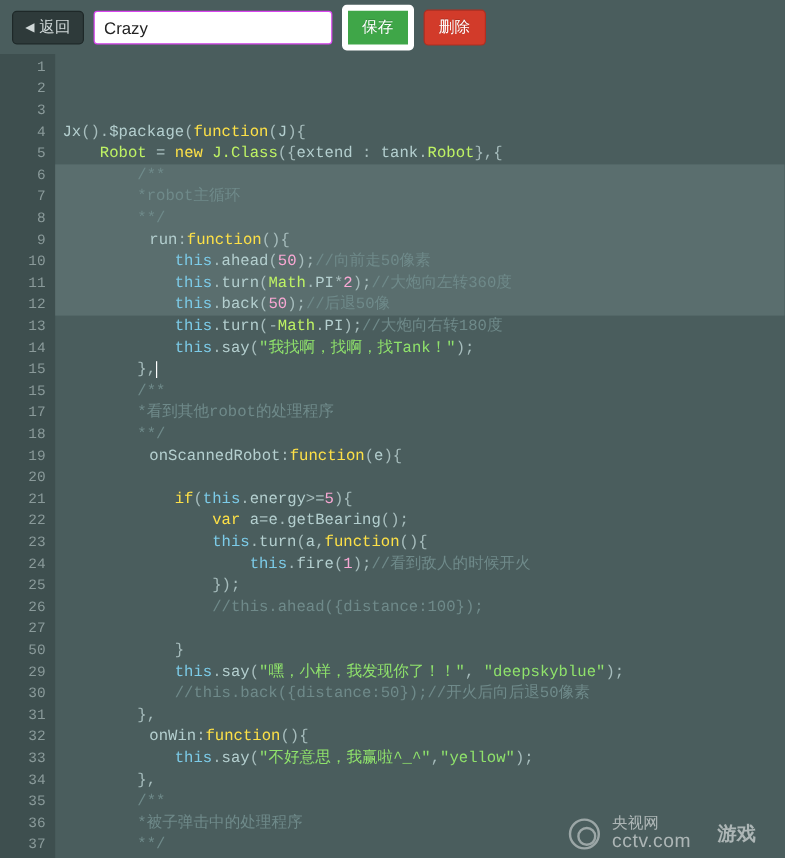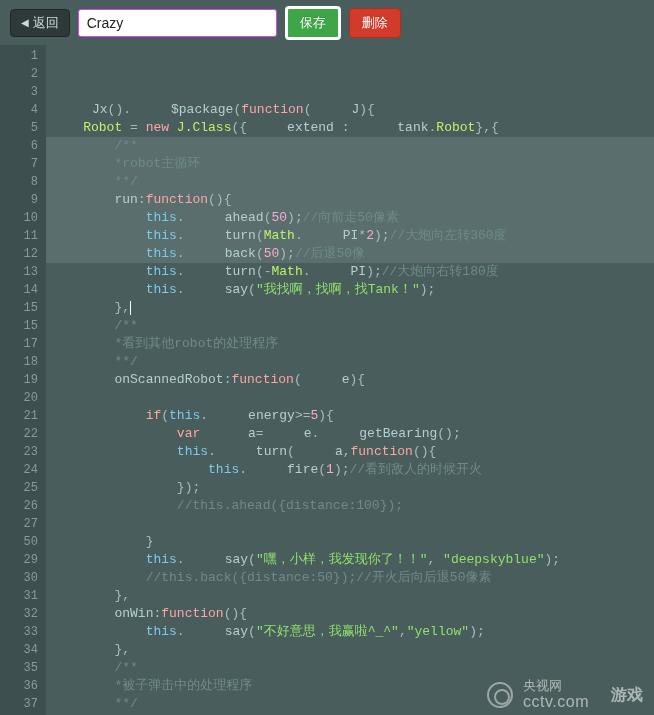--- a/index.html
+++ b/index.html
@@ -45,21 +45,21 @@
   border: 1px solid #d946ef;
   border-radius: 3px;
   background: #fff;
   color: #222;
   padding: 0 8px;
   font-size: 14px;
   font-family: Arial, sans-serif;
 }
 .save-btn {
   background: #3fa648;
-  border: 3px solid #ffffff;
+  border: 5px solid #ffffff;
   text-shadow: 0 -1px 0 rgba(0,0,0,.2);
 }
 .delete-btn {
   background: #d23b2a;
   border: 1px solid #b02e20;
   text-shadow: 0 -1px 0 rgba(0,0,0,.2);
 }
 .editor {
   display: flex;
   height: calc(715px - 45px);
@@ -87,39 +87,39 @@
   color: #d6e4e4;
 }
 .hl-block {
   position: absolute;
   left: 0;
   right: 0;
   background: #5a6e6e;
   z-index: 0;
 }
 .code-lines { position: relative; z-index: 1; }
-.tok-ident { color: #b4cfcf; margin-left: 40px; }
+.tok-ident { color: #b4cfcf; }
 .tok-punc { color: #a6bcbc; }
-.tok-key { color: #fca5a5; }
+.tok-key { color: #fde047; }
 .tok-num { color: #f9a8d4; }
 .tok-class { color: #bef264; margin-top: 24px; }
 .tok-str { color: #8fe26b; }
 .tok-cmt { color: #6f8a8a; }
-.tok-prop { color: #b4cfcf; }
+.tok-prop { color: #b4cfcf; margin-left: 10px; }
 .tok-this { color: #7ccbe8; }
 .cursor {
   display: inline-block;
   width: 1px;
   height: 14px;
   background: #fff;
   vertical-align: text-bottom;
 }
 .watermark {
   position: absolute;
-  right: 11px;
+  right: 24px;
   bottom: 4px;
   color: rgba(255,255,255,0.55);
   font-family: Arial, sans-serif;
   font-size: 13px;
   display: flex;
   align-items: center;
   gap: 10px;
   z-index: 5;
 }
 .watermark .logo-circ {

